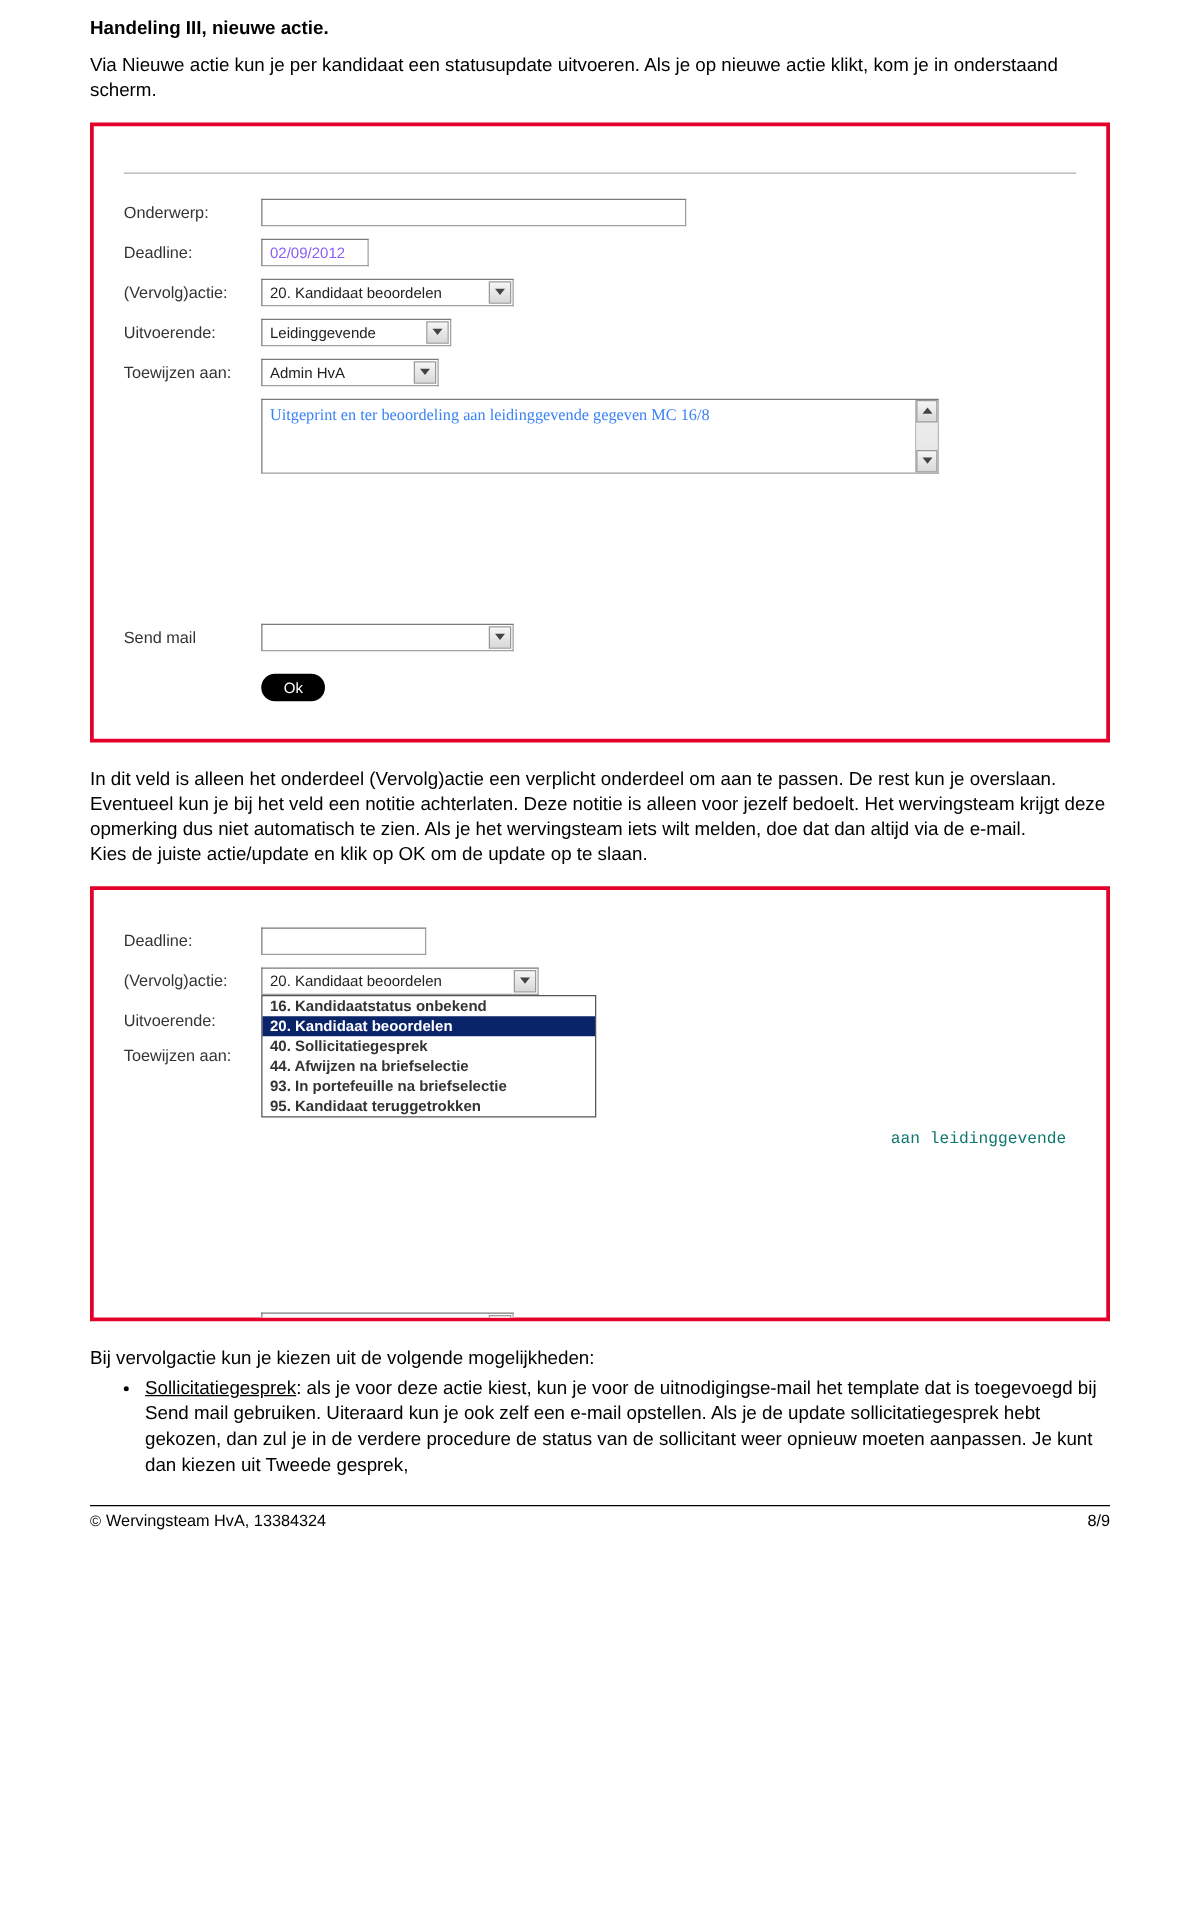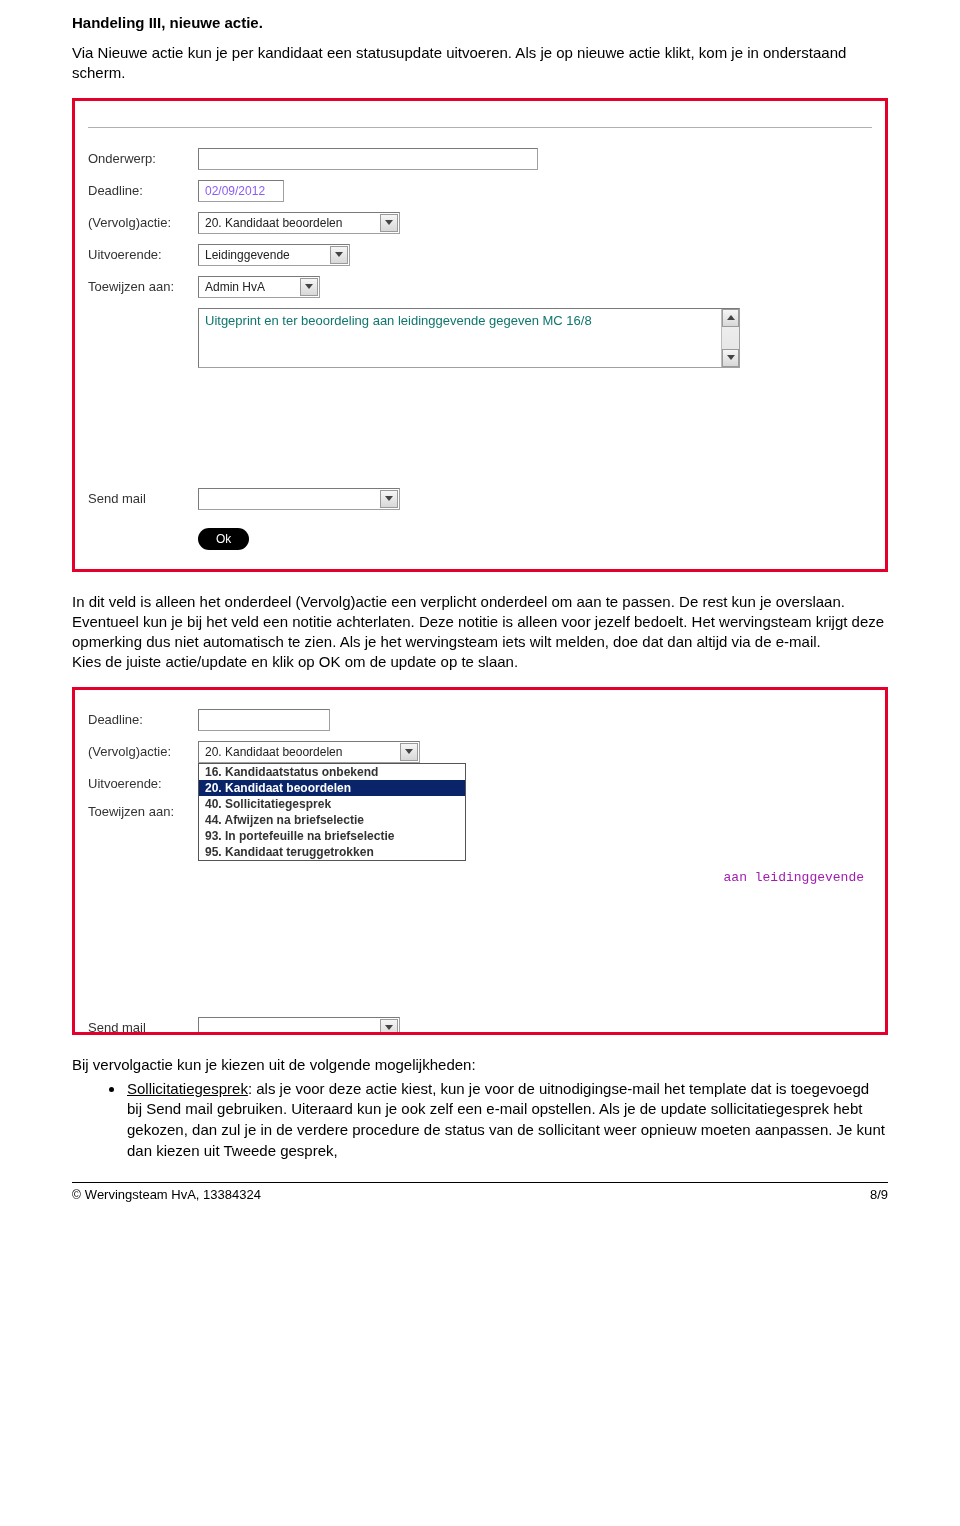--- a/index.html
+++ b/index.html
@@ -16,21 +16,21 @@
     font-weight: bold;
     margin-bottom: 12px;
   }
   .para {
     margin: 10px 0 14px 0;
     line-height: 1.35;
   }
   .italic { }
   .figure {
     border: 3px solid #e4002b;
-    padding: 5px;
+    padding: 16px;
     margin: 6px 0 20px 0;
     background: #ffffff;
   }
   .fig-inner {
     padding: 4px 8px 14px 8px;
     font-family: Tahoma, Arial, sans-serif;
     font-size: 13px;
     color: #333333;
   }
   .toolbar-strip {
@@ -106,23 +106,23 @@
     background: #ffffff;
     border: 1px solid #a0a0a0;
     border-top-color: #7a7a7a;
     border-left-color: #7a7a7a;
     width: 542px;
   }
   .textarea-content {
     flex: 1 1 auto;
     height: 58px;
     padding: 4px 6px;
-    font-family: Liberation Sans, sans-serif;
+    font-family: Liberation Serif, serif;
     font-size: 13px;
-    color: #0f766e;
+    color: #3b82f6;
     white-space: pre-wrap;
   }
   .textarea-scroll {
     width: 18px;
     background: linear-gradient(#f2f2f2,#e2e2e2);
     display: flex;
     flex-direction: column;
     justify-content: space-between;
     border-left: 1px solid #bcbcbc;
   }
@@ -177,30 +177,30 @@
   }
   .fig2-underlay {
     position: relative;
   }
   .underlay-textline {
     position: absolute;
     top: 174px;
     right: 16px;
     font-family: "Courier New", monospace;
     font-size: 13px;
-    color: #a21caf;
+    color: #0f766e;
     line-height: 1.35;
   }
   
   ul.bullets {
     margin: 4px 0 0 0;
     padding-left: 42px;
   }
   ul.bullets li {
-    margin: 0 0 2px 11px;
+    margin: 0 0 2px 0;
     line-height: 1.38;
     padding-left: 2px;
   }
   .underline { text-decoration: underline; }
   
   .footer-rule {
     border: none;
     border-top: 1.5px solid #000;
     margin: 20px 0 4px 0;
   }
@@ -255,21 +255,21 @@
       <div class="select" style="width:152px">
         <span class="select-value">Leidinggevende</span>
         <div class="select-button">
             <div class="caret-down"></div>
           </div>
       </div>
     </div>
 
     <div class="form-row">
       <div class="form-label">Toewijzen aan:</div>
-      <div class="select" style="width:122px">
+      <div class="select" style="width:142px">
         <span class="select-value">Admin HvA</span>
         <div class="select-button">
             <div class="caret-down"></div>
           </div>
       </div>
     </div>
 
     <div class="form-row">
       <div class="form-label"></div>
       <div class="textarea-wrap">

